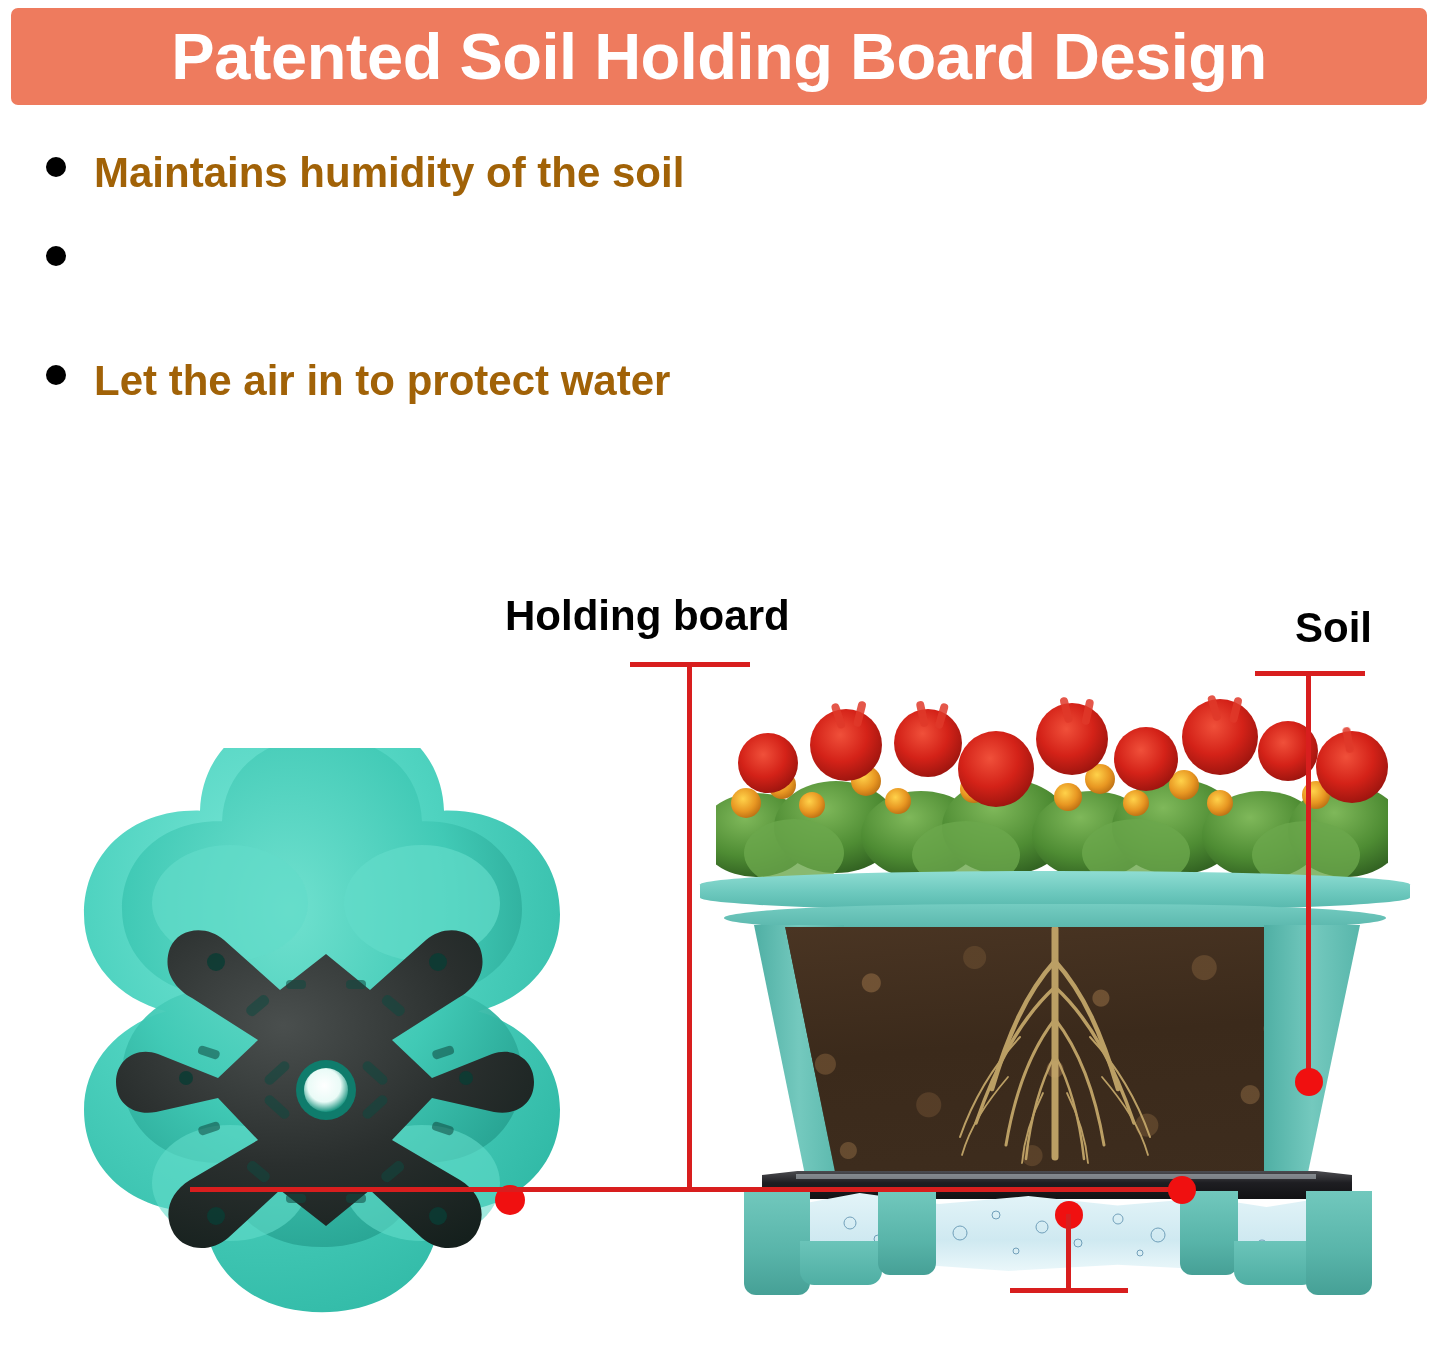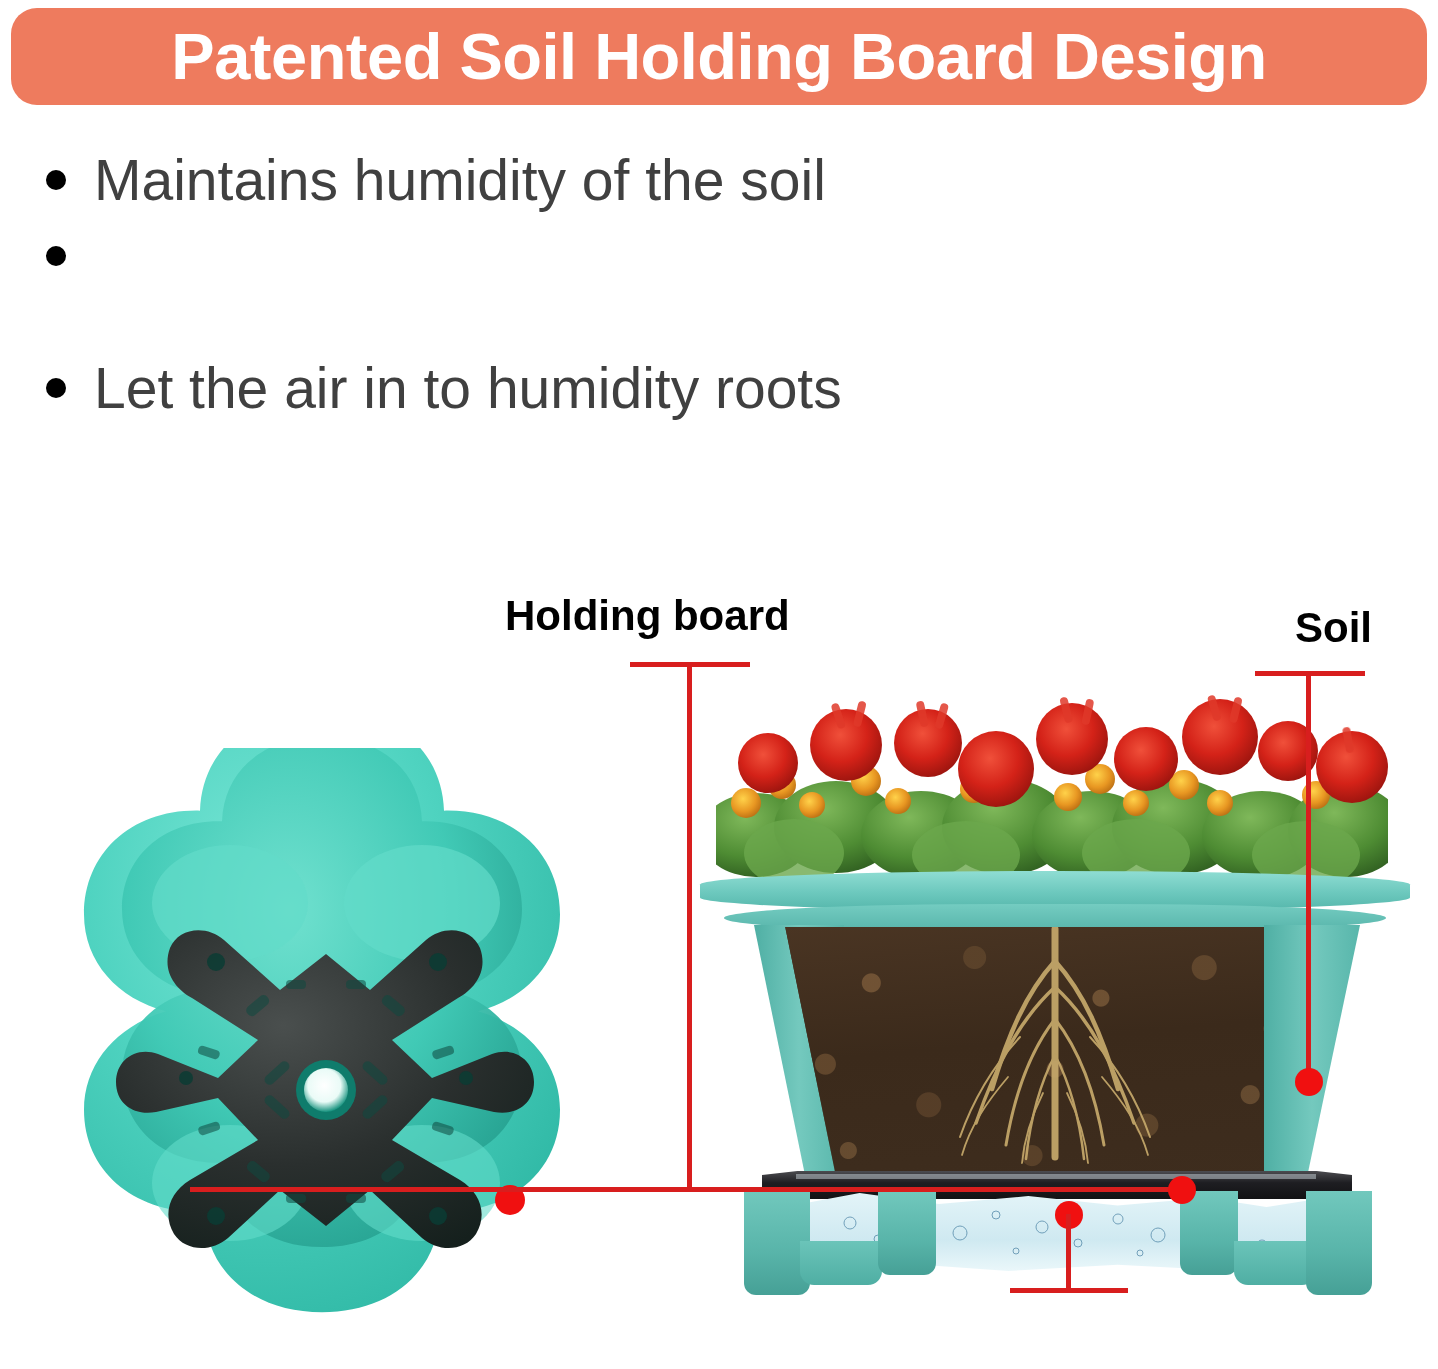--- a/index.html
+++ b/index.html
@@ -8,21 +8,21 @@
     width:1438px; height:1369px;
     font-family:"Liberation Sans", sans-serif;
     position:relative; overflow:hidden;
   }
 
   
   .banner{
     position:absolute; left:11px; top:8px;
     width:1416px; height:97px;
     background:#EE7B5E;
-    border-radius:26px;
+    border-radius:7px;
     display:flex; align-items:center; justify-content:center;
   }
   .banner-title{
     color:#ffffff;
     font-size:65px;
     font-weight:bold;
     letter-spacing:-0.5px;
     white-space:nowrap;
     font-family:"Liberation Sans", sans-serif;
   }
@@ -35,23 +35,24 @@
   .bullet-row{
     display:flex; align-items:baseline;
     height:104px;
   }
   .bullet-dot{
     width:20px; height:20px; border-radius:50%;
     background:#000; flex:0 0 auto;
     margin-right:28px; transform:translateY(-10px);
   }
   .bullet-text{
-    font-size:57px; color:#404040;
+    font-size:42px; color:#a16207;
     line-height:1.0;
     white-space:nowrap;
+    font-weight:bold;
   }
 
   
   .stage{
     position:absolute; left:0; top:520px;
     width:1274px; height:849px;
   }
 
   
   .callout-label{
@@ -173,21 +174,21 @@
 <div class="bullets">
   <div class="bullet-row">
     <span class="bullet-dot"></span>
     <span class="bullet-text">Maintains humidity of the soil</span>
   </div>
   <div class="bullet-row">
     <span class="bullet-dot"></span>
   </div>
   <div class="bullet-row">
     <span class="bullet-dot"></span>
-    <span class="bullet-text">Let the air in to humidity roots</span>
+    <span class="bullet-text">Let the air in to protect water</span>
   </div>
 </div>
 
 <div class="stage">
 
   <div class="planter-top">
     <svg viewBox="0 0 565 600" width="565" height="600">
       <defs>
         <radialGradient id="lobeG" cx="38%" cy="30%" r="78%">
           <stop offset="0%" stop-color="#79E6D6"></stop>

